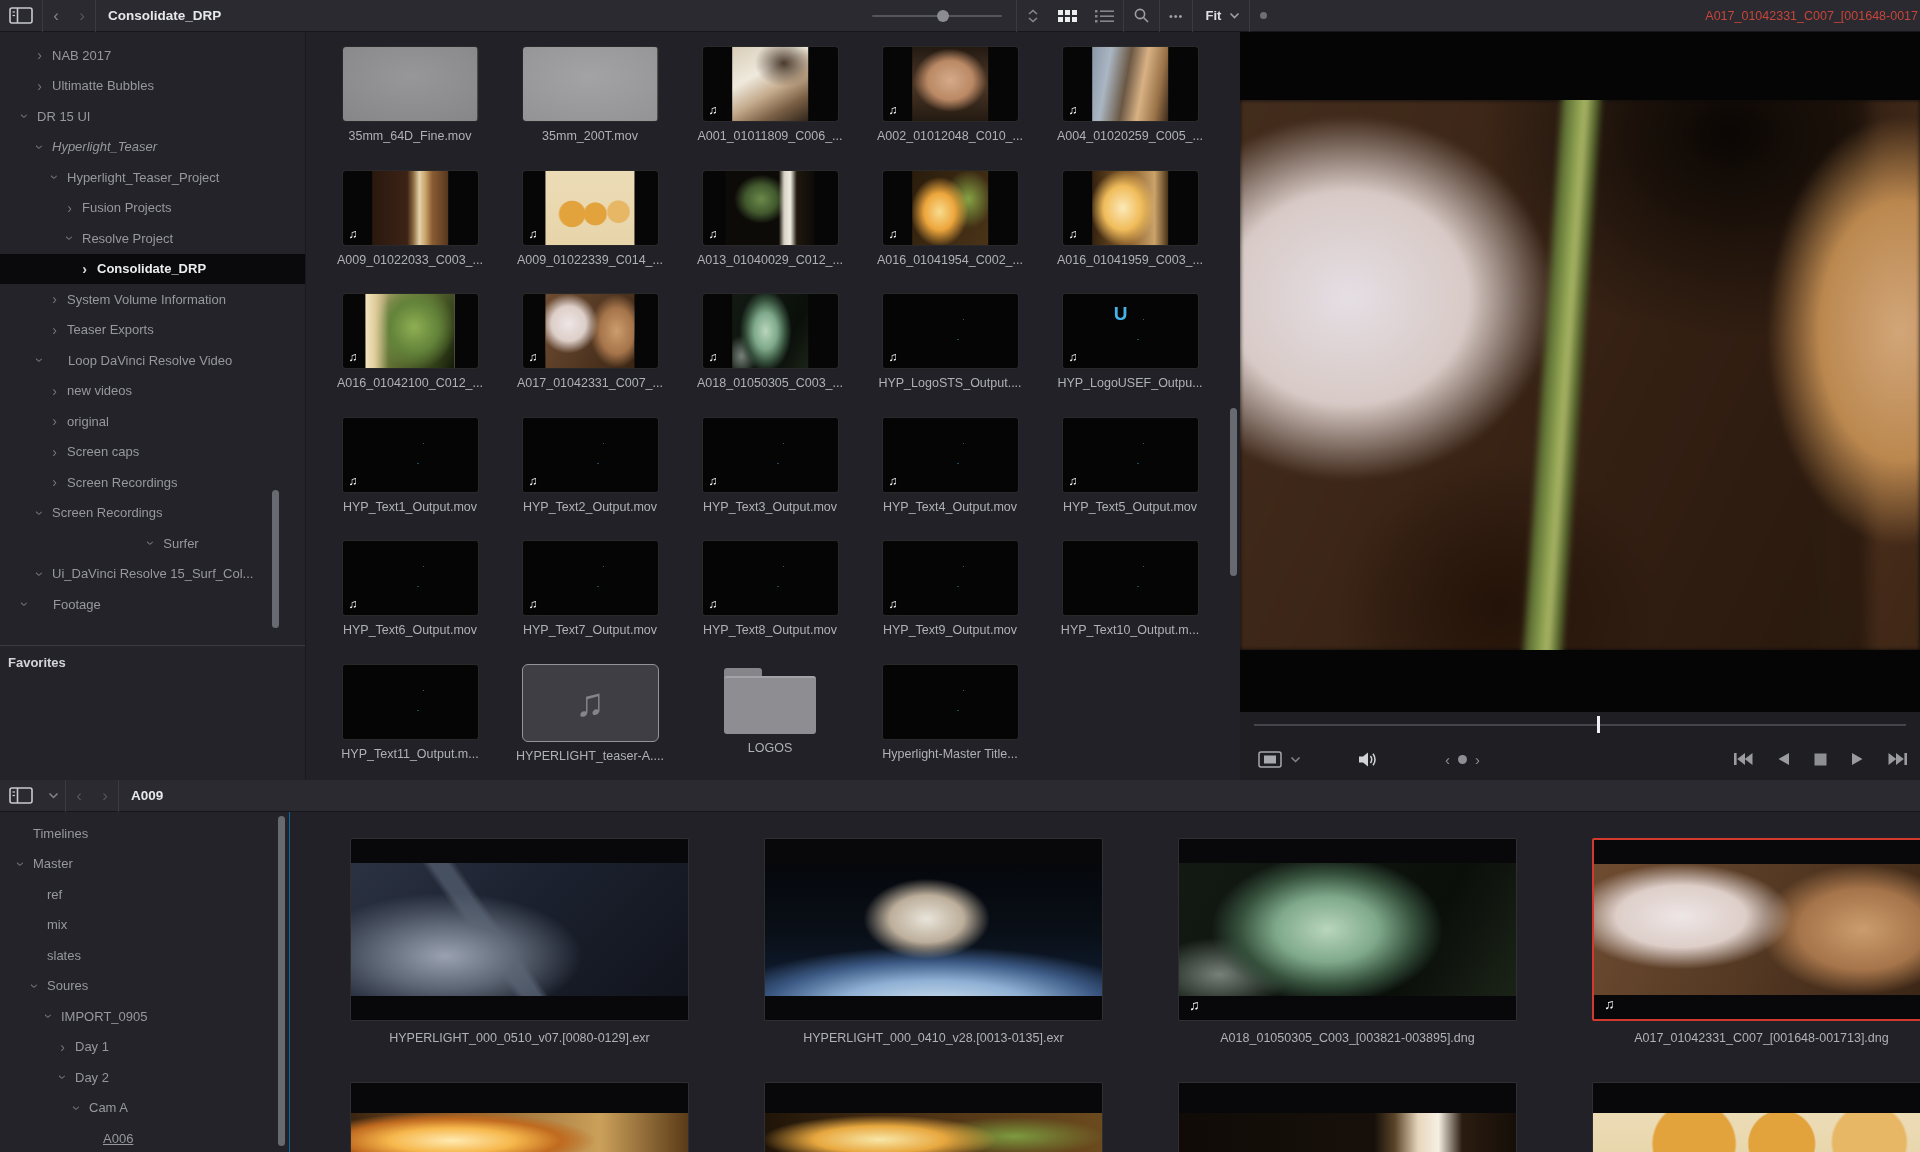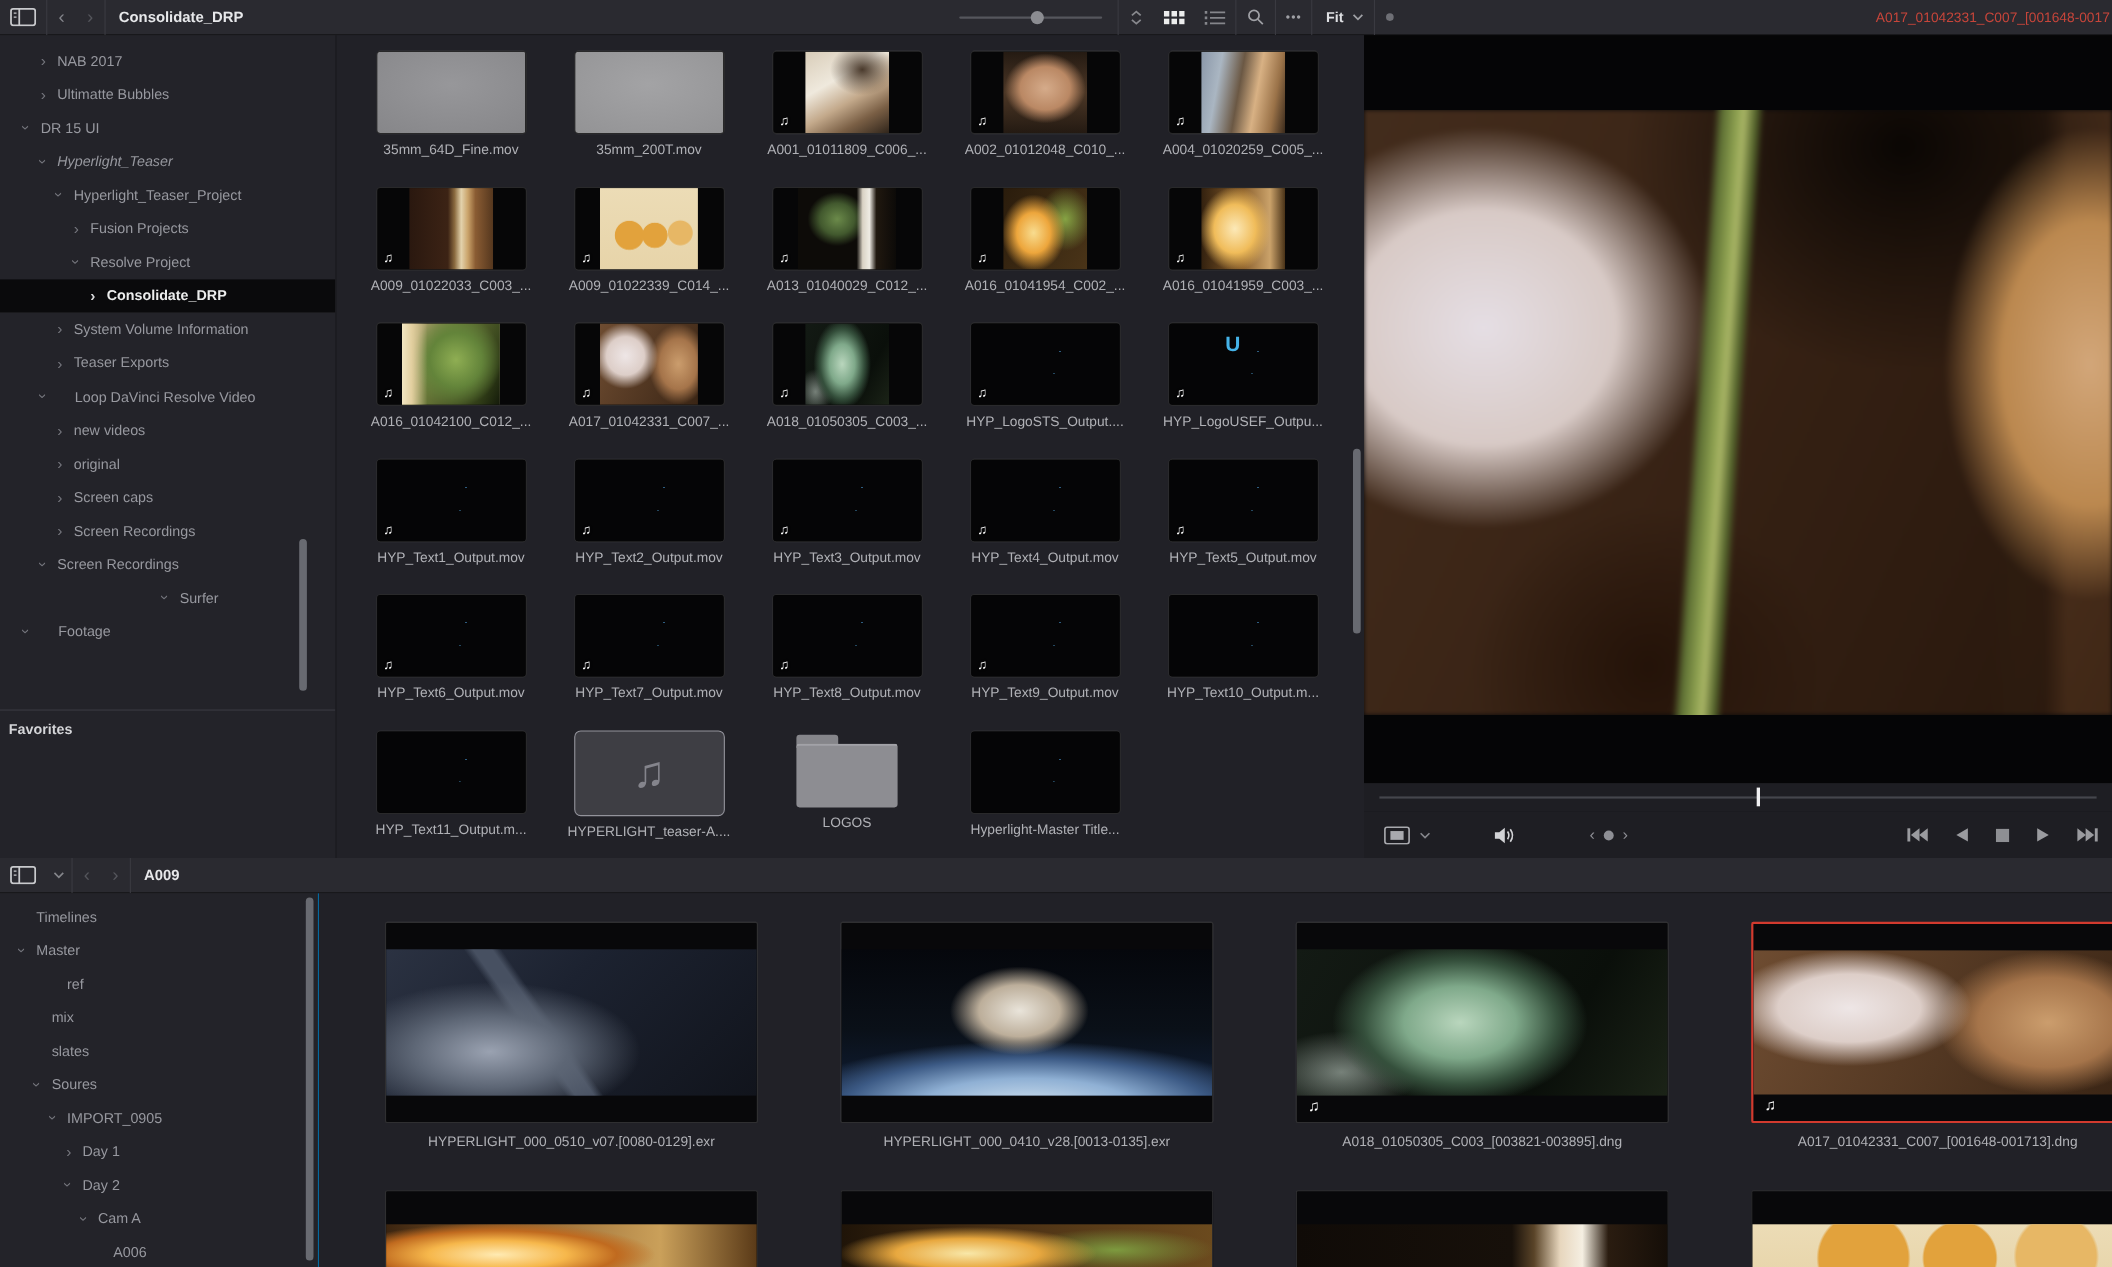--- a/index.html
+++ b/index.html
@@ -283,20 +283,24 @@
           <span class="chev">›</span>
           <span style="margin-left: 4px;">Screen Recordings</span>
         </div>
         <div class="trow" style="padding-left: 31px;">
           <span class="chev down">›</span>
           <span style="margin-left: 4px;">Screen Recordings</span>
         </div>
         <div class="trow" style="padding-left: 36px; justify-content: center;">
           <span class="chev down">›</span>
           <span style="margin-left: 4px;">Surfer</span>
+        </div>
+        <div class="trow" style="padding-left: 31px;">
+          <span class="chev down">›</span>
+          <span style="margin-left: 4px;">Ui_DaVinci Resolve 15_Surf_Col...</span>
         </div>
         <div class="trow" style="padding-left: 16px;">
           <span class="chev down">›</span>
           <span style="margin-left: 20px;">Footage</span>
         </div>
       </div>
     <div class="sbar" style="right:26px; top:458px; height:138px;"></div>
     <div id="favorites">
       <span class="favlabel">Favorites</span>
     </div>
@@ -602,21 +606,21 @@
   <aside id="sidebar2">
     <div class="tree" id="tree-bottom" style="top:6px;">
         <div class="trow" style="padding-left: 12px;">
           <span class="chev"></span>
           <span style="margin-left: 4px;">Timelines</span>
         </div>
         <div class="trow" style="padding-left: 12px;">
           <span class="chev down">›</span>
           <span style="margin-left: 4px;">Master</span>
         </div>
-        <div class="trow" style="padding-left: 40px;">
+        <div class="trow" style="padding-left: 26px;">
           <span class="chev"></span>
           <span style="margin-left: 4px;">ref</span>
         </div>
         <div class="trow" style="padding-left: 26px;">
           <span class="chev"></span>
           <span style="margin-left: 4px;">mix</span>
         </div>
         <div class="trow" style="padding-left: 26px;">
           <span class="chev"></span>
           <span style="margin-left: 4px;">slates</span>
@@ -634,21 +638,21 @@
           <span style="margin-left: 4px;">Day 1</span>
         </div>
         <div class="trow" style="padding-left: 54px;">
           <span class="chev down">›</span>
           <span style="margin-left: 4px;">Day 2</span>
         </div>
         <div class="trow" style="padding-left: 68px;">
           <span class="chev down">›</span>
           <span style="margin-left: 4px;">Cam A</span>
         </div>
-        <div class="trow" style="padding-left: 82px;">
+        <div class="trow" style="padding-left: 82px; text-decoration: underline;">
           <span class="chev"></span>
           <span style="margin-left: 4px;">A006</span>
         </div>
       </div>
     <div class="sbar" style="right:4px; top:4px; height:330px;"></div>
   </aside>
   <section id="bottomclips">
       <div class="bigcell" style="left: 60px; top: 26px;">
         <div class="bigthumb">
           <div class="img art-space1"></div>

